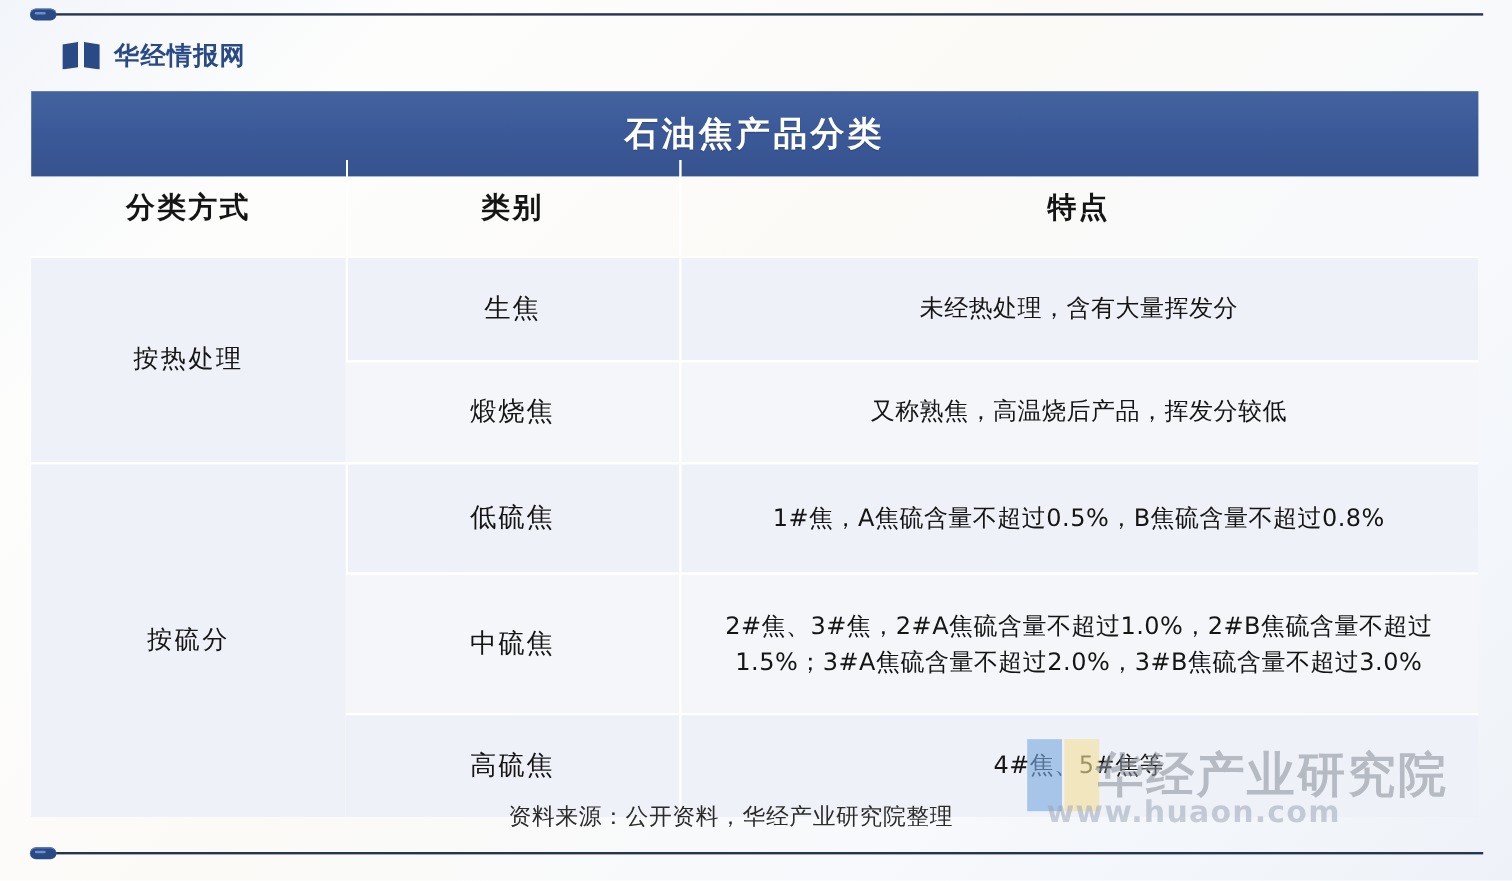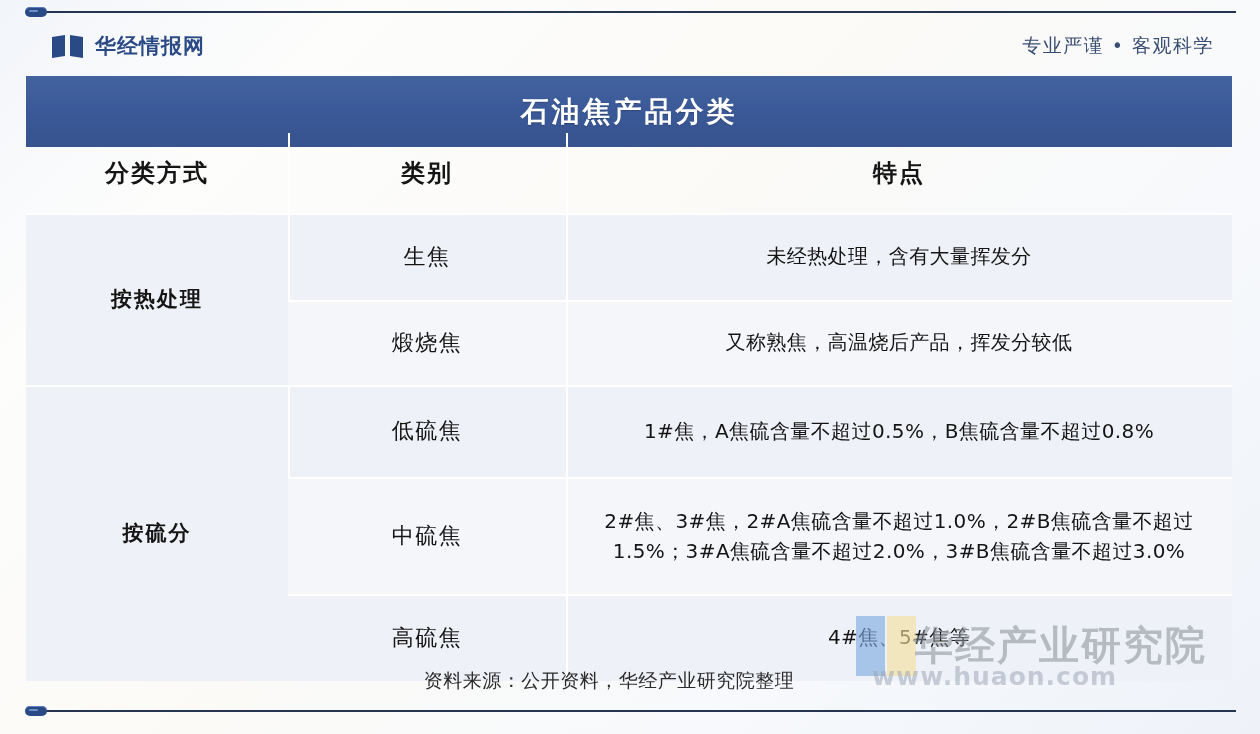--- a/index.html
+++ b/index.html
@@ -151,21 +151,21 @@
   
   .tbl th + th,
   .tbl td + td { box-shadow: inset 2px 0 0 #ffffff; }
   .tbl tbody tr td { box-shadow: inset 0 2px 0 #ffffff; }
   .tbl tbody tr td + td { box-shadow: inset 2px 0 0 #ffffff, inset 0 2px 0 #ffffff; }
 
   td.cat, td.grp {
     font-size: 22px;
     letter-spacing: 1.5px;
   }
-  td.grp { font-weight: 700; font-size: 21px; letter-spacing: 2px; }
+  td.grp { font-weight: 400; font-size: 21px; letter-spacing: 2px; }
   td.desc {
     font-size: 20px;
     line-height: 1.45;
     padding: 8px 18px;
     letter-spacing: .4px;
   }
   td.desc.small {
     font-size: 20px;
     line-height: 1.5;
   }
@@ -241,21 +241,20 @@
 <div class="header">
   <div class="brand">
     <span class="brand-mark">
       <svg width="32" height="23" viewBox="0 0 32 23" aria-hidden="true">
         <polygon points="0,2 13,0 13,21 0,23" fill="#2a4a86"></polygon>
         <polygon points="18,0 31,2 31,23 18,21" fill="#2a4a86"></polygon>
       </svg>
     </span>
     <span class="brand-text">华经情报网</span>
   </div>
-  <div class="tagline">专业严谨 • 客观科学</div>
 </div>
 
 <div class="title-bar">
   <span class="title-text">石油焦产品分类</span>
 </div>
 
 <table class="tbl">
   <colgroup>
     <col class="c1">
       <col class="c2">

